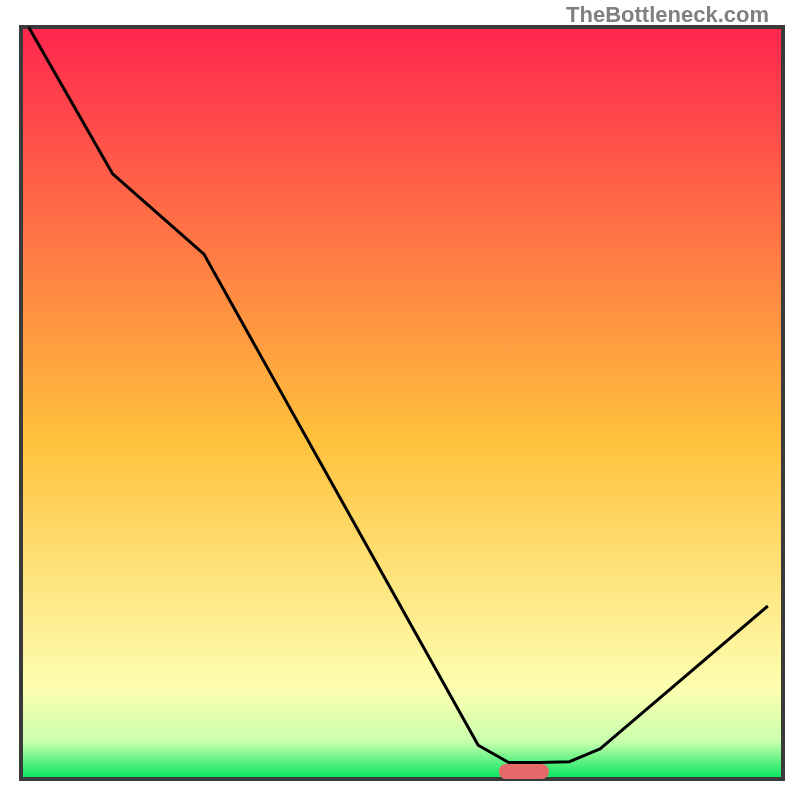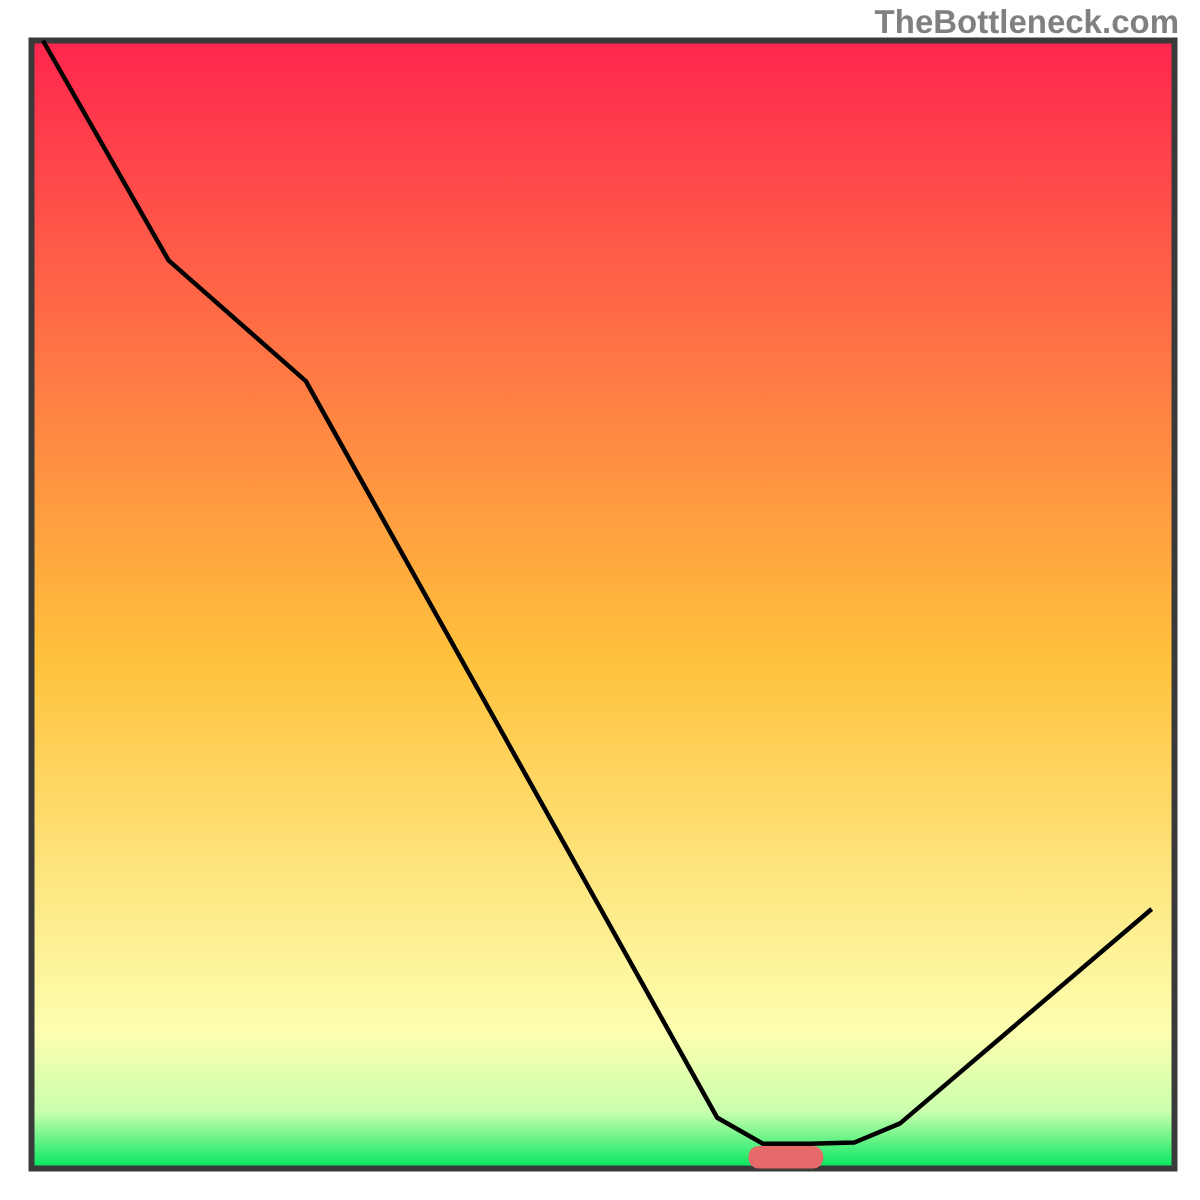--- a/index.html
+++ b/index.html
@@ -1,17 +1,17 @@
 <!DOCTYPE html>
 <html><head>
 <meta charset="utf-8">
 <style>
   html,body{margin:0;padding:0;width:800px;height:800px;overflow:hidden;background:#fff;font-family:Arial,Helvetica,sans-serif}
   .wrap{position:relative;width:800px;height:800px}
-  .credit{position:absolute;top:2px;right:14px;font-size:22px;font-weight:700;color:#808080}
+  .credit{position:absolute;top:2px;right:31px;font-size:22px;font-weight:700;color:#808080}
   svg{position:absolute;left:0;top:0}
 </style>
 </head>
 <body>
 <div class="wrap">
 
 <svg id="plot" width="800" height="800">
   <defs>
     <linearGradient id="bg" x1="0" y1="0" x2="0" y2="1">
       <stop id="g0" offset="0%" stop-color="#ff264e"></stop>

